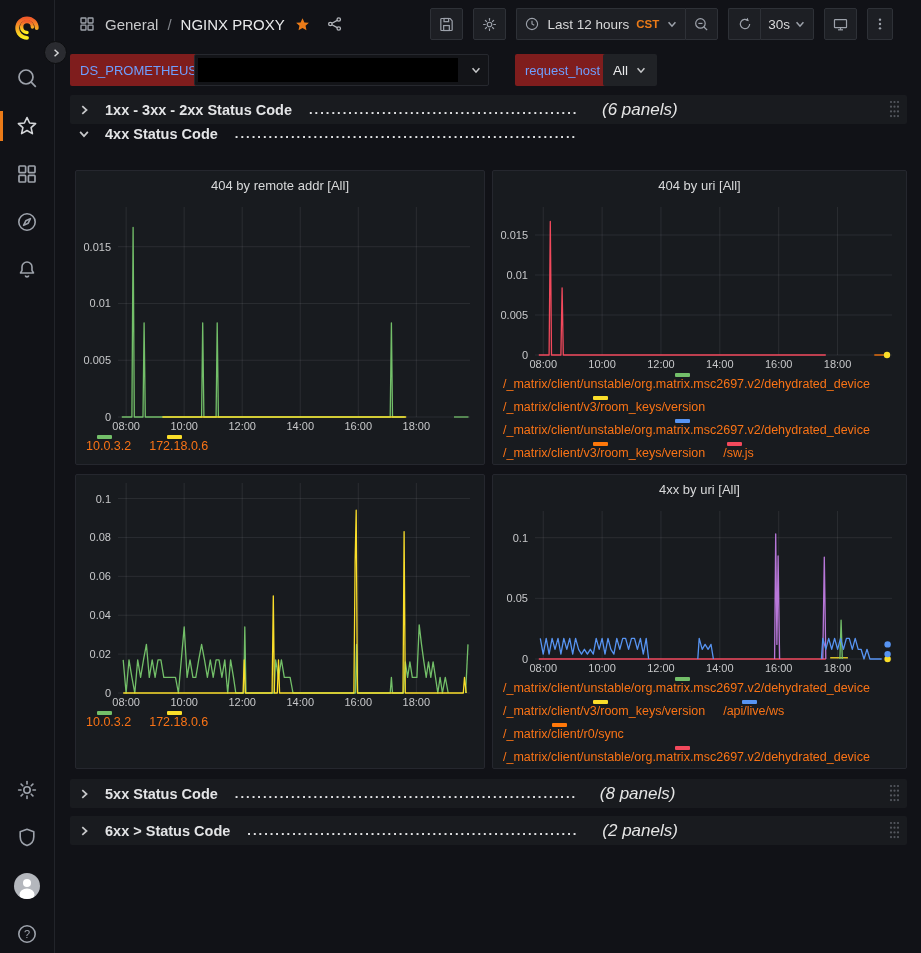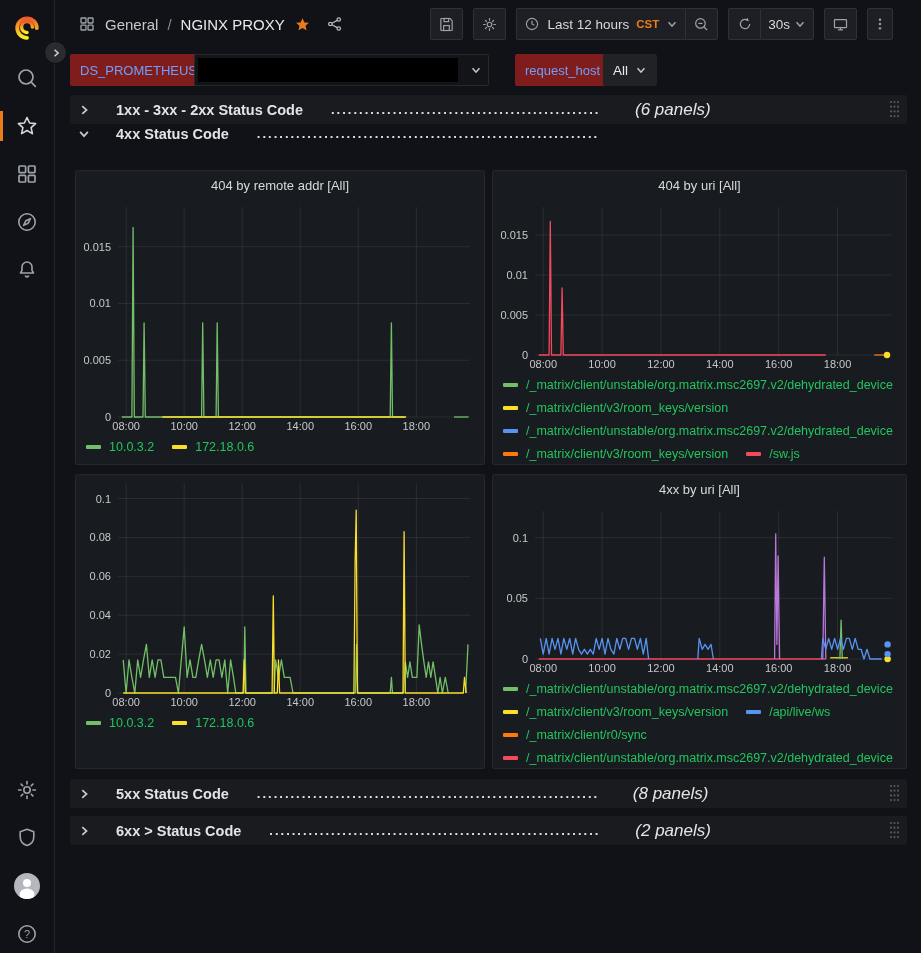--- a/index.html
+++ b/index.html
@@ -45,38 +45,38 @@
   .var-label{position:absolute;top:6px;height:32px;box-sizing:border-box;display:flex;align-items:center;padding:0 10px;
     background:#7f1d1d;color:#6e9fff;font-size:13px;font-weight:500;border-radius:2px;cursor:pointer;}
   .var-dropdown{position:absolute;left:140px;top:6px;width:295px;height:32px;box-sizing:border-box;background:#131418;
     border:1px solid #26282e;border-radius:2px;cursor:pointer;}
   .var-redaction{position:absolute;left:3px;top:3px;bottom:3px;right:30px;background:#000;}
   .var-chevron{position:absolute;right:6px;top:9px;color:#c7c8ca;}
   .var-select{position:absolute;top:6px;height:32px;box-sizing:border-box;display:flex;align-items:center;gap:7px;padding:0 10px;
     background:#202226;color:#e9eaeb;font-size:13.5px;border-radius:2px;cursor:pointer;}
 
   
-  .row-head{position:absolute;left:16px;height:29px;box-sizing:border-box;display:flex;align-items:center;gap:26px;
+  .row-head{position:absolute;left:16px;height:29px;box-sizing:border-box;display:flex;align-items:center;gap:15px;
     padding:0 8px;font-size:14.5px;font-weight:700;color:#e3e4e6;cursor:pointer;}
   .row-head.collapsed{width:837px;background:#191b1f;border-radius:2px;}
   .row-chevron{color:#c7c8ca;flex:none;}
   .row-leader{letter-spacing:2px;font-size:13px;font-weight:700;color:#e3e4e6;white-space:nowrap;overflow:hidden;margin-left:2px;}
   .row-count{font-style:italic;font-weight:400;font-size:17px;color:#e5e5e5;margin-left:10px;white-space:nowrap;}
   .row-drag{position:absolute;right:7px;top:4px;color:#54575e;cursor:grab;}
 
   
   .panel{position:absolute;box-sizing:border-box;background:#181b1f;border:1px solid #25272e;border-radius:2px;
     display:flex;flex-direction:column;}
   .panel-title{height:28px;flex:none;display:flex;align-items:center;justify-content:center;
     font-size:13px;font-weight:500;color:#d8d9da;cursor:pointer;}
   .chart{flex:none;margin:0 4px;}
   .chart-tall{height:234px;}
   .chart-short{height:172px;}
   .legend{flex:1;overflow:hidden;padding:2px 10px 0 10px;display:flex;flex-wrap:wrap;column-gap:18px;align-content:flex-start;}
-  .lg-item{display:flex;align-items:center;height:23px;white-space:nowrap;overflow:hidden;font-size:12.5px;color:#22c55e;cursor:pointer;}
+  .lg-item{display:flex;align-items:center;height:23px;white-space:nowrap;overflow:hidden;font-size:12.5px;color:#f97316;cursor:pointer;flex-direction:column;}
   .lg-item i{display:inline-block;width:15px;height:4px;border-radius:1px;margin-right:8px;flex:none;}
 </style>
 </head>
 <body>
 
 <nav class="sidebar">
   <span class="side-icon logo" style="top:14px">
     <svg width="26" height="26" viewBox="0 0 24 24">
       <defs>
           <linearGradient id="glg" x1="0" y1="1" x2="0" y2="0">

